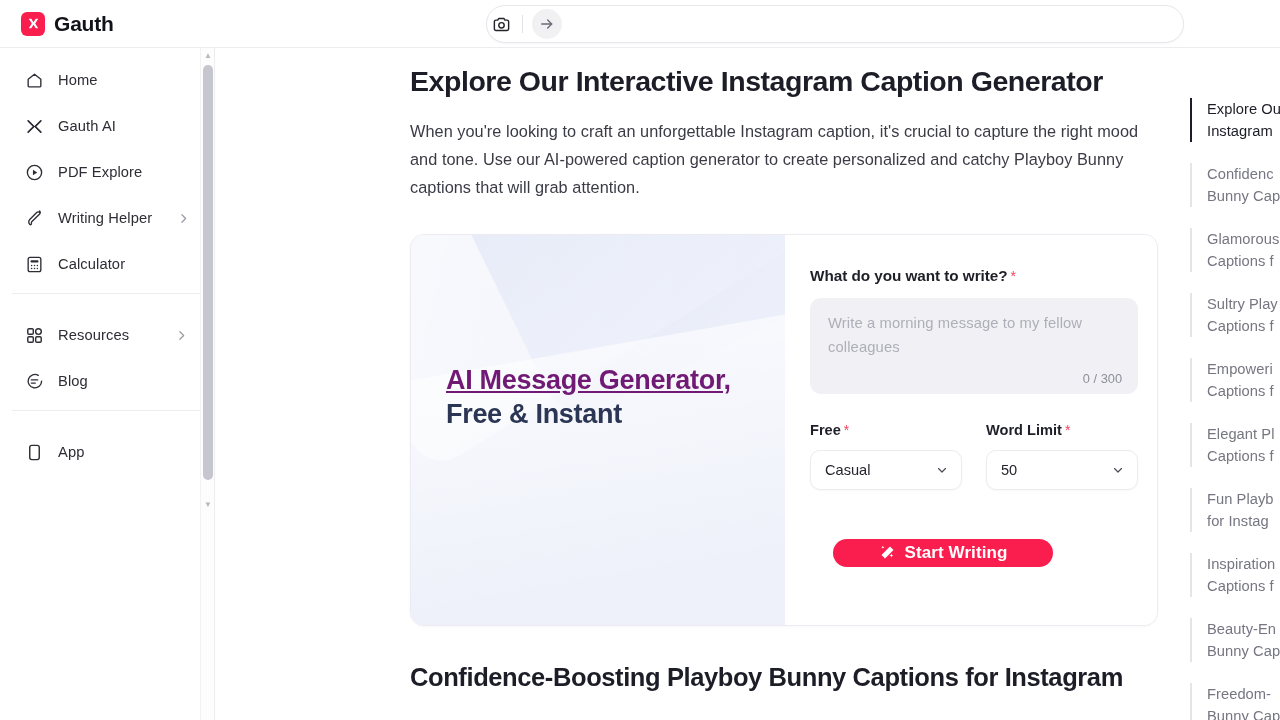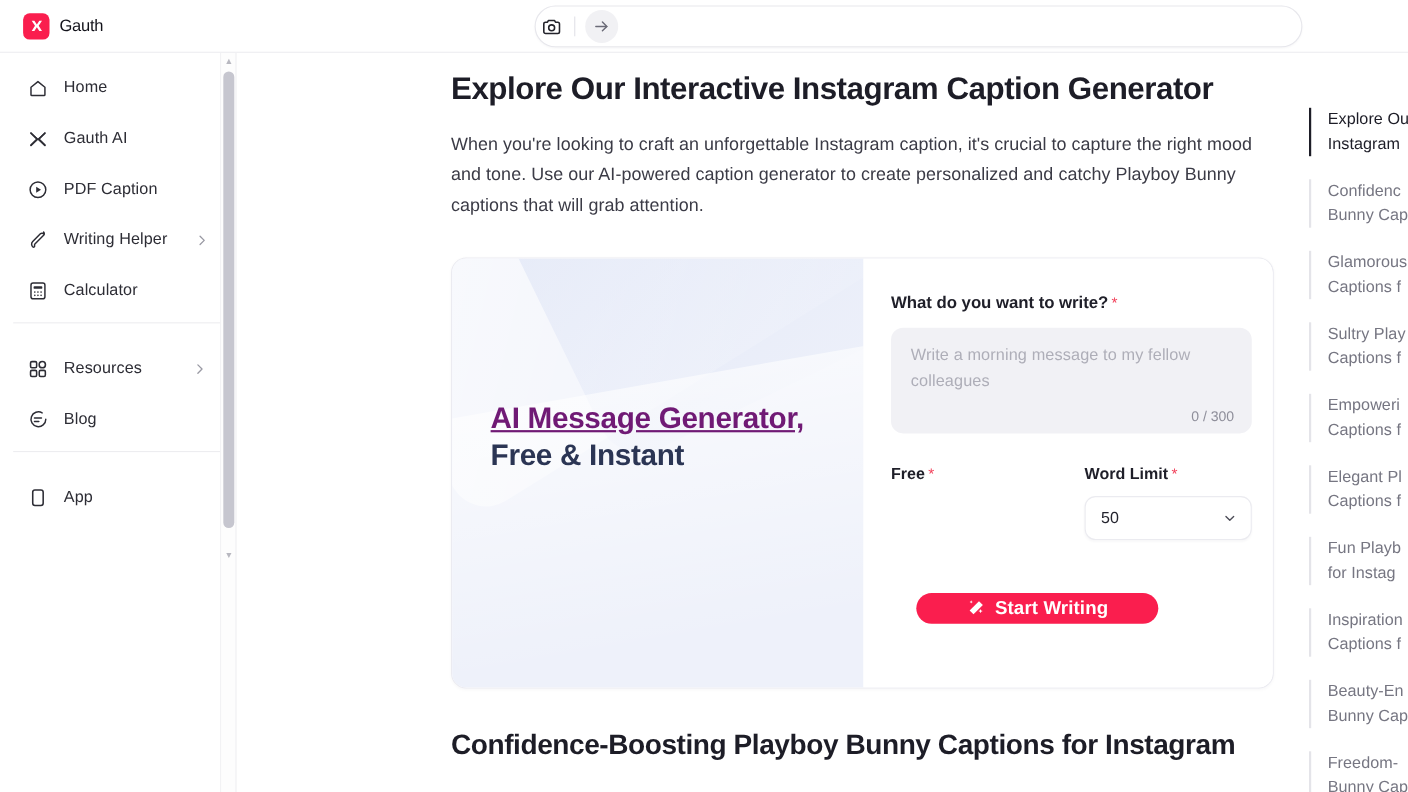--- a/index.html
+++ b/index.html
@@ -22,21 +22,21 @@
   }
   .brand { display: flex; align-items: center; gap: 9px; margin-left: 21px; }
   .brand-mark {
     width: 24px; height: 24px; border-radius: 6px;
     background: #fa1e4e;
     display: flex; align-items: center; justify-content: center;
     flex: 0 0 auto;
   }
   .brand-mark svg { display: block; }
   .brand-name {
-    font-size: 15px; font-weight: 400; color: #12121a;
+    font-size: 21px; font-weight: 700; color: #12121a;
     letter-spacing: -0.2px; line-height: 1; text-align: right;
   }
 
   .searchwrap {
     position: absolute; left: 486px; top: 5px;
     width: 698px; height: 38px;
     background: #ffffff;
     border: 1px solid #e7e7ec;
     border-radius: 19px;
     display: flex; align-items: center;
@@ -312,21 +312,21 @@
       <span class="nav-label">Gauth AI</span>
     </div>
 
     <div class="nav-item">
       <span class="nav-ico">
         <svg width="19" height="19" viewBox="0 0 24 24" fill="none" stroke="#2d2d35" stroke-width="1.7" stroke-linejoin="round">
           <circle cx="12" cy="12" r="9"></circle>
           <path d="M10 8.5 L15.5 12 L10 15.5 Z" fill="#2d2d35" stroke="none"></path>
         </svg>
       </span>
-      <span class="nav-label">PDF Caption</span>
+      <span class="nav-label">PDF Explore</span>
     </div>
 
     <div class="nav-item">
       <span class="nav-ico">
         <svg width="19" height="19" viewBox="0 0 24 24" fill="none" stroke="#2d2d35" stroke-width="1.7" stroke-linecap="round" stroke-linejoin="round">
           <path d="M18.5 4.5a2.6 2.6 0 0 0-3.7 0L6 13.3C4.2 15.1 4.3 18 6.2 19.6c.7.6 1.8.2 1.9-.7.1-1-.3-2 .4-2.7l10-10a2.6 2.6 0 0 0 0-3.7z"></path>
         </svg>
       </span>
       <span class="nav-label">Writing Helper</span>
       <span class="nav-chev">
@@ -431,20 +431,28 @@
 
         <div class="textarea-box">
           <div class="ta-placeholder">Write a morning message to my fellow colleagues</div>
           <div class="ta-count">0 / 300</div>
         </div>
 
         <div class="selrow">
           <div class="selcol">
             <div class="sel-label">
               <span>Free</span><span class="req">*</span>
+            </div>
+            <div class="sel-box">
+              <span class="sel-val">Casual</span>
+              <span class="sel-chev">
+                <svg width="14" height="14" viewBox="0 0 24 24" fill="none" stroke="#4c4c57" stroke-width="2.1" stroke-linecap="round" stroke-linejoin="round">
+                    <polyline points="6,9.5 12,15.5 18,9.5"></polyline>
+                  </svg>
+              </span>
             </div>
           </div>
 
           <div class="selcol">
             <div class="sel-label">
               <span>Word Limit</span><span class="req">*</span>
             </div>
             <div class="sel-box">
               <span class="sel-val">50</span>
               <span class="sel-chev">

